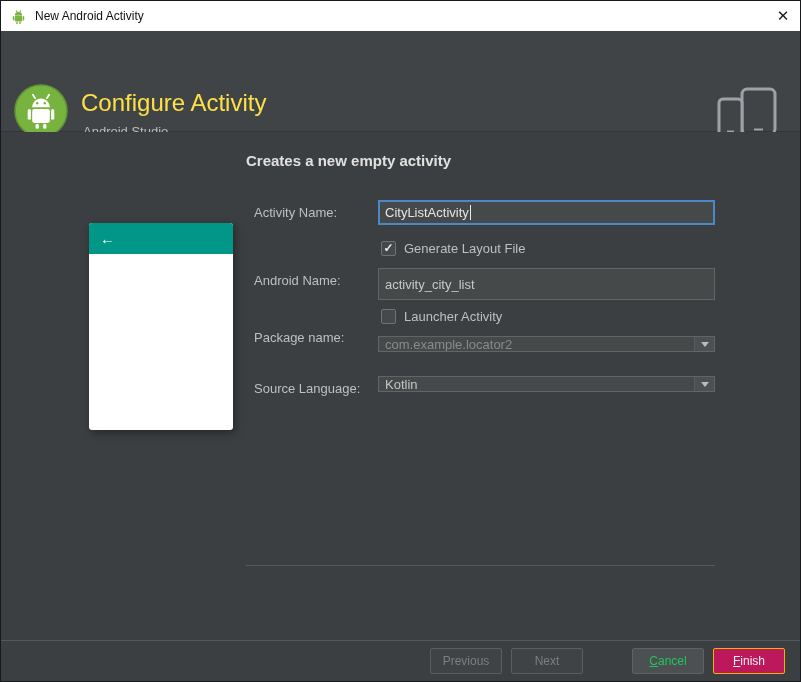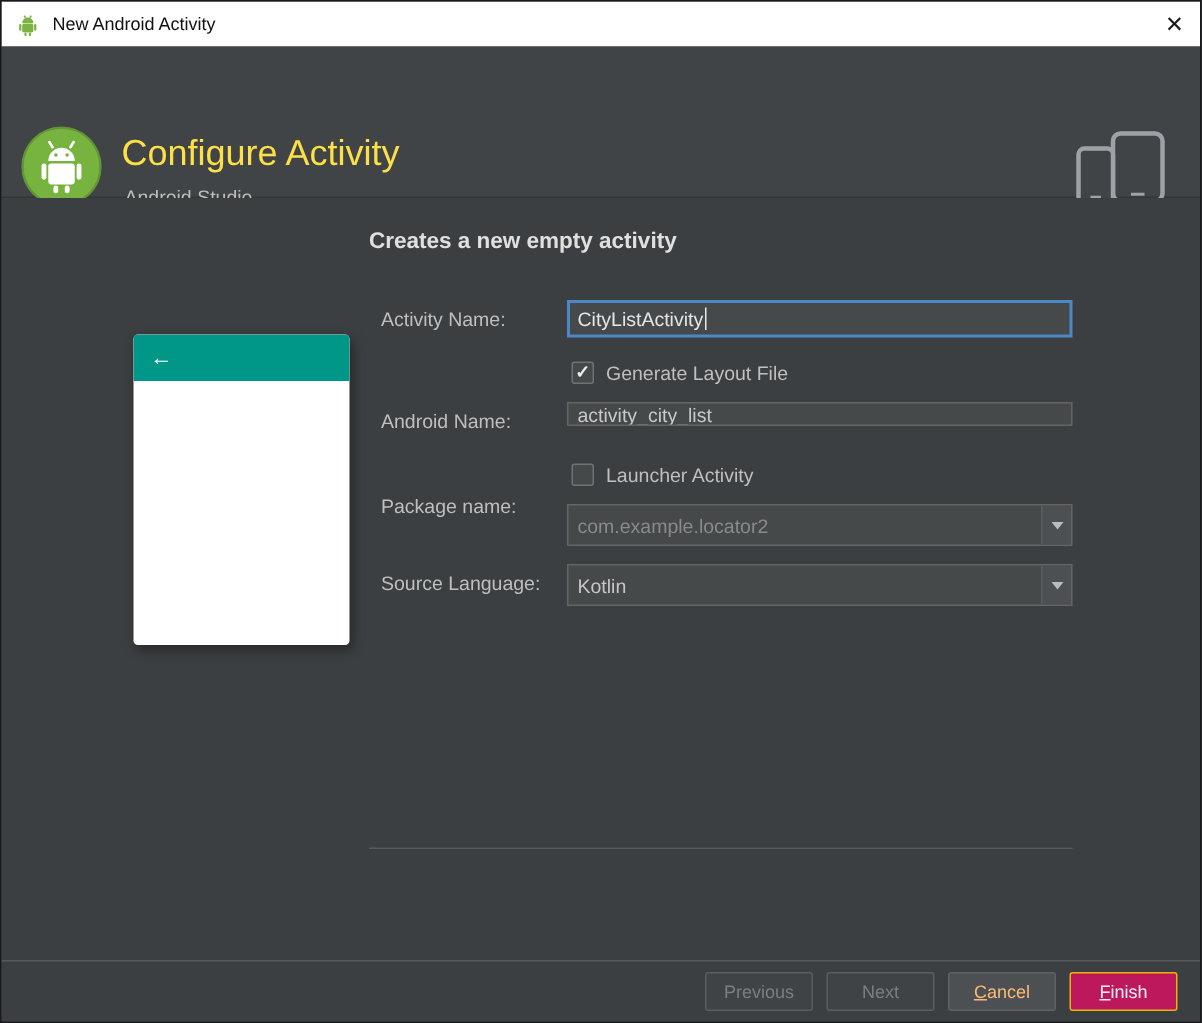--- a/index.html
+++ b/index.html
@@ -36,29 +36,29 @@
   .preview{
     position:absolute;left:88px;top:91px;width:144px;height:207px;background:#ffffff;
     border-radius:3px;box-shadow:2px 3px 8px rgba(0,0,0,0.38);overflow:hidden;
   }
   .preview .appbar{height:31px;background:#009688;display:flex;align-items:center;}
   .preview .appbar .back{color:#ffffff;font-size:15px;margin-left:11px;}
   
   .flabel{position:absolute;left:253px;font-size:13px;color:#bfbfbf;}
   
   .tfield{
-    position:absolute;left:377px;width:337px;height:16px;background:#45494a;
+    position:absolute;left:377px;width:337px;height:32px;background:#45494a;
     border:1px solid #646464;display:flex;align-items:center;padding:0 6px;
     font-size:13px;color:#c9c9c9;white-space:nowrap;overflow:hidden;
   }
   .tfield.focused{border:2px solid #4a88c7;height:25px;padding:0 5px;color:#e5e5e5;}
   .caret{display:inline-block;width:1px;height:15px;background:#e8e8e8;margin-left:1px;}
   
   .combo{
-    position:absolute;left:377px;width:337px;height:28px;background:#45494a;
+    position:absolute;left:377px;width:337px;height:16px;background:#45494a;
     border:1px solid #646464;display:flex;align-items:center;
     font-size:13px;overflow:hidden;
   }
   .combo .cval{flex:1;padding:0 6px;white-space:nowrap;overflow:hidden;}
   .combo .arrow-btn{
     width:20px;height:100%;background:#4c5052;border-left:1px solid #5a5e60;
     display:flex;align-items:center;justify-content:center;flex:0 0 auto;
   }
   .tri{width:0;height:0;border-left:4px solid transparent;border-right:4px solid transparent;border-top:5px solid #b9bdbf;}
   .dim{color:#8a8a8a;}
@@ -77,21 +77,21 @@
   .footer{
     position:absolute;left:0;right:0;bottom:0;height:41px;background:#3c3f41;
     border-top:1px solid #56595b;display:flex;align-items:center;justify-content:flex-end;
     gap:9px;padding-right:15px;
   }
   .btn{
     min-width:72px;height:26px;padding:0 10px;font-size:12px;font-family:"Liberation Sans",sans-serif;
     display:flex;align-items:center;justify-content:center;border-radius:2px;
   }
   .btn.disabled{background:#3f4345;border:1px solid #5a5e60;color:#7b7f81;}
-  .btn.normal{background:#4c5052;border:1px solid #5e6264;color:#fdba74;}
+  .btn.normal{background:#4c5052;border:1px solid #5e6264;color:#22c55e;margin-left:40px;}
   .btn.primary{background:#be185d;border:1px solid #eab308;color:#f0f0f0;}
   .mn{text-decoration:underline;}
 </style>
 </head>
 <body>
 
 <div class="window">
 
   <div class="titlebar">
     <span class="app-icon">

